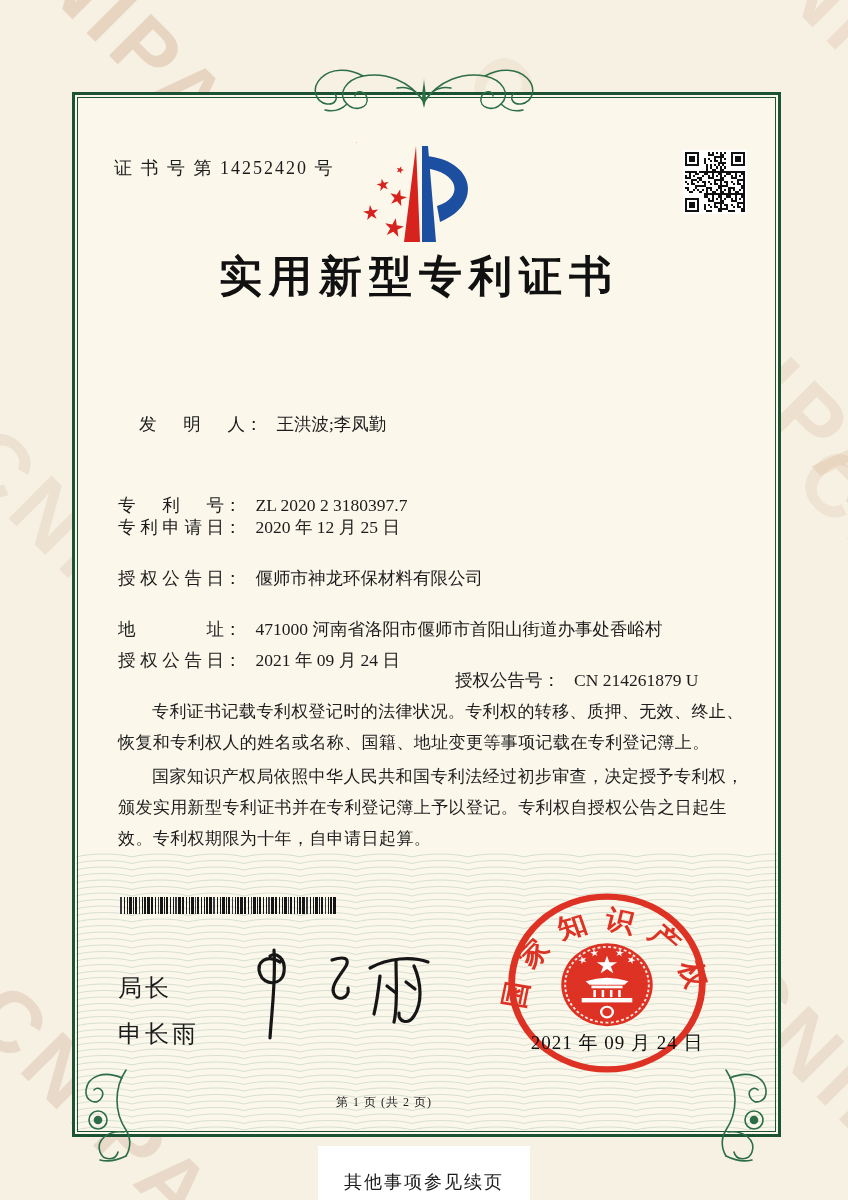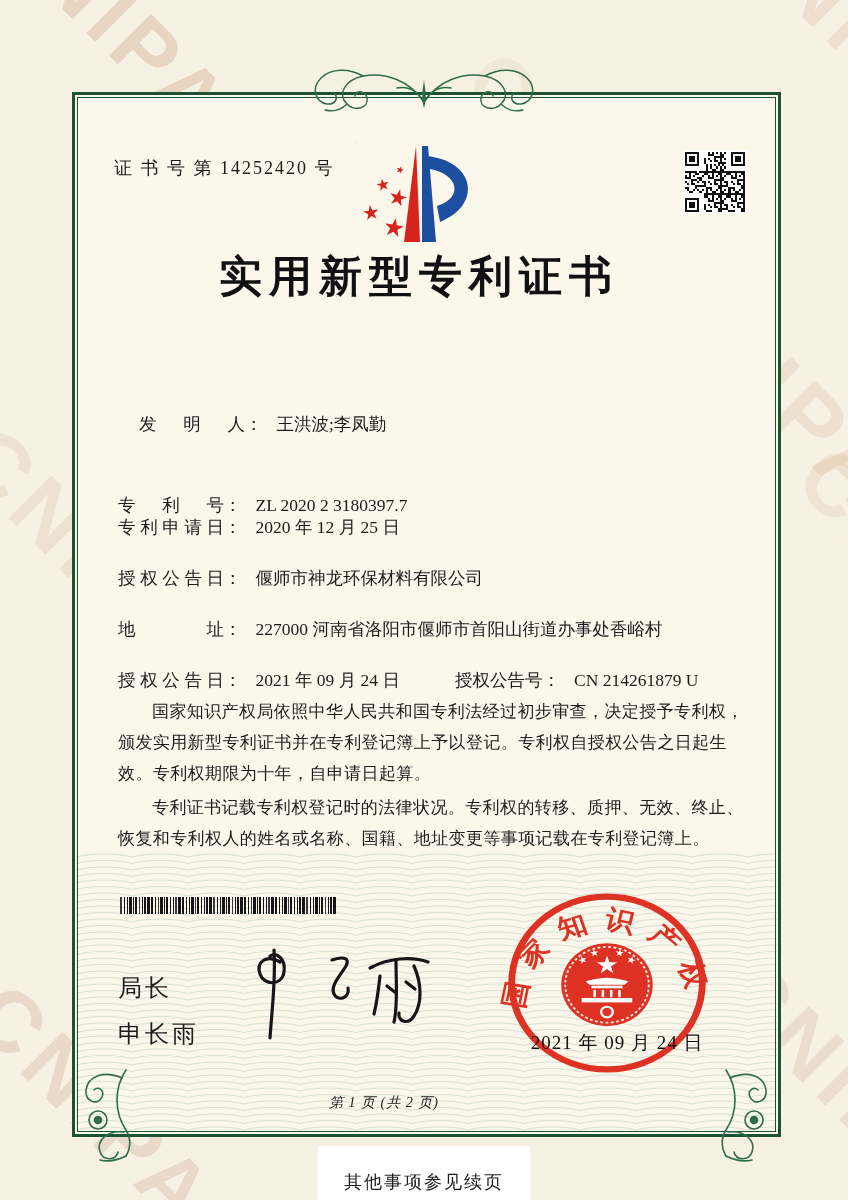--- a/index.html
+++ b/index.html
@@ -36,35 +36,35 @@
   .certno{position:absolute;left:114px;top:156px;z-index:6;font-size:18px;letter-spacing:2px;}
   .logo{position:absolute;left:356px;top:142px;z-index:6;}
   .qr{position:absolute;left:683px;top:150px;z-index:6;background:#fff;padding:2px;}
   .title{position:absolute;left:0;top:248px;width:838px;text-align:center;z-index:6;
          font-size:43px;font-weight:600;letter-spacing:7px;color:#111;}
   
   .row{position:absolute;left:118px;z-index:6;font-size:17.5px;white-space:nowrap;}
   .flabel{display:inline-block;width:106px;text-align:justify;text-align-last:justify;}
   .fvalue{margin-left:14px;}
   .r1{top:362px;} .r2{top:412px;margin-left:21px;} .r3{top:464px;margin-top:29px;} .r4{top:515px;}
-  .r5{top:566px;} .r6{top:617px;} .r7{top:668px;}
+  .r5{top:566px;} .r6{top:617px;} .r7{top:648px;}
   .grantno{position:absolute;left:455px;top:668px;z-index:6;font-size:17.5px;white-space:nowrap;}
   
   .paras{position:absolute;left:118px;top:696px;width:632px;z-index:6;}
   .paras p{margin:0 0 3px 0;font-size:17px;line-height:1.83;text-indent:2em;letter-spacing:.4px;color:#1d1d1d;}
   
   .barcode{position:absolute;left:120px;top:897px;z-index:6;}
   .officer{position:absolute;left:118px;top:972px;z-index:6;
            font-family:"Liberation Sans","DejaVu Sans",sans-serif;font-size:24px;letter-spacing:3px;}
   .officer .name{margin-top:14px;}
   .sig{position:absolute;left:246px;top:946px;z-index:7;}
   .seal{position:absolute;left:500px;top:886px;z-index:6;opacity:.96;}
   .sealdate{position:absolute;left:512px;top:1030px;width:210px;text-align:center;z-index:7;
             font-size:19px;letter-spacing:1px;color:#101010;}
-  .pagenum{position:absolute;left:0;top:1094px;width:768px;text-align:center;z-index:6;font-size:14px;letter-spacing:1px;font-style:italic;}
+  .pagenum{position:absolute;left:0;top:1094px;width:768px;text-align:center;z-index:6;font-size:12px;letter-spacing:1px;}
   .contbox{position:absolute;left:50%;transform:translateX(-50%);top:1146px;z-index:6;
            background:#ffffff;padding:24px 26px;font-size:18px;letter-spacing:2px;}
 </style>
 </head>
 <body>
 
 <div class="page">
 
   <div class="wm wm1">CNIPA</div>
   <div class="wm wm2">CNIPA</div>
@@ -488,32 +488,32 @@
   <div class="row r3">
     <span class="flabel">专利号</span><span>：</span><span class="fvalue">ZL 2020 2 3180397.7</span>
   </div>
   <div class="row r4">
     <span class="flabel">专利申请日</span><span>：</span><span class="fvalue">2020 年 12 月 25 日</span>
   </div>
   <div class="row r5">
     <span class="flabel">授权公告日</span><span>：</span><span class="fvalue">偃师市神龙环保材料有限公司</span>
   </div>
   <div class="row r6">
-    <span class="flabel">地址</span><span>：</span><span class="fvalue">227000  河南省洛阳市偃师市首阳山街道办事处香峪村</span>
+    <span class="flabel">地址</span><span>：</span><span class="fvalue">471000  河南省洛阳市偃师市首阳山街道办事处香峪村</span>
   </div>
   <div class="row r7">
     <span class="flabel">授权公告日</span><span>：</span><span class="fvalue">2021 年 09 月 24 日</span>
   </div>
   <div class="grantno">
     <span>授权公告号</span><span>：</span><span class="fvalue">CN 214261879 U</span>
   </div>
 
   <div class="paras">
+    <p>专利证书记载专利权登记时的法律状况。专利权的转移、质押、无效、终止、恢复和专利权人的姓名或名称、国籍、地址变更等事项记载在专利登记簿上。</p>
     <p>国家知识产权局依照中华人民共和国专利法经过初步审查，决定授予专利权，颁发实用新型专利证书并在专利登记簿上予以登记。专利权自授权公告之日起生效。专利权期限为十年，自申请日起算。</p>
-    <p>专利证书记载专利权登记时的法律状况。专利权的转移、质押、无效、终止、恢复和专利权人的姓名或名称、国籍、地址变更等事项记载在专利登记簿上。</p>
   </div>
 
   <svg class="barcode" width="216" height="17" id="barcode" shape-rendering="crispEdges">
       <rect x="0" y="0" width="2" height="17" fill="#3a3a42"></rect>
       <rect x="4" y="0" width="1" height="17" fill="#151515"></rect>
       <rect x="7" y="0" width="1" height="17" fill="#151515"></rect>
       <rect x="9" y="0" width="3" height="17" fill="#151515"></rect>
       <rect x="13" y="0" width="1" height="17" fill="#151515"></rect>
       <rect x="15" y="0" width="2" height="17" fill="#151515"></rect>
       <rect x="19" y="0" width="1" height="17" fill="#3a3a42"></rect>

